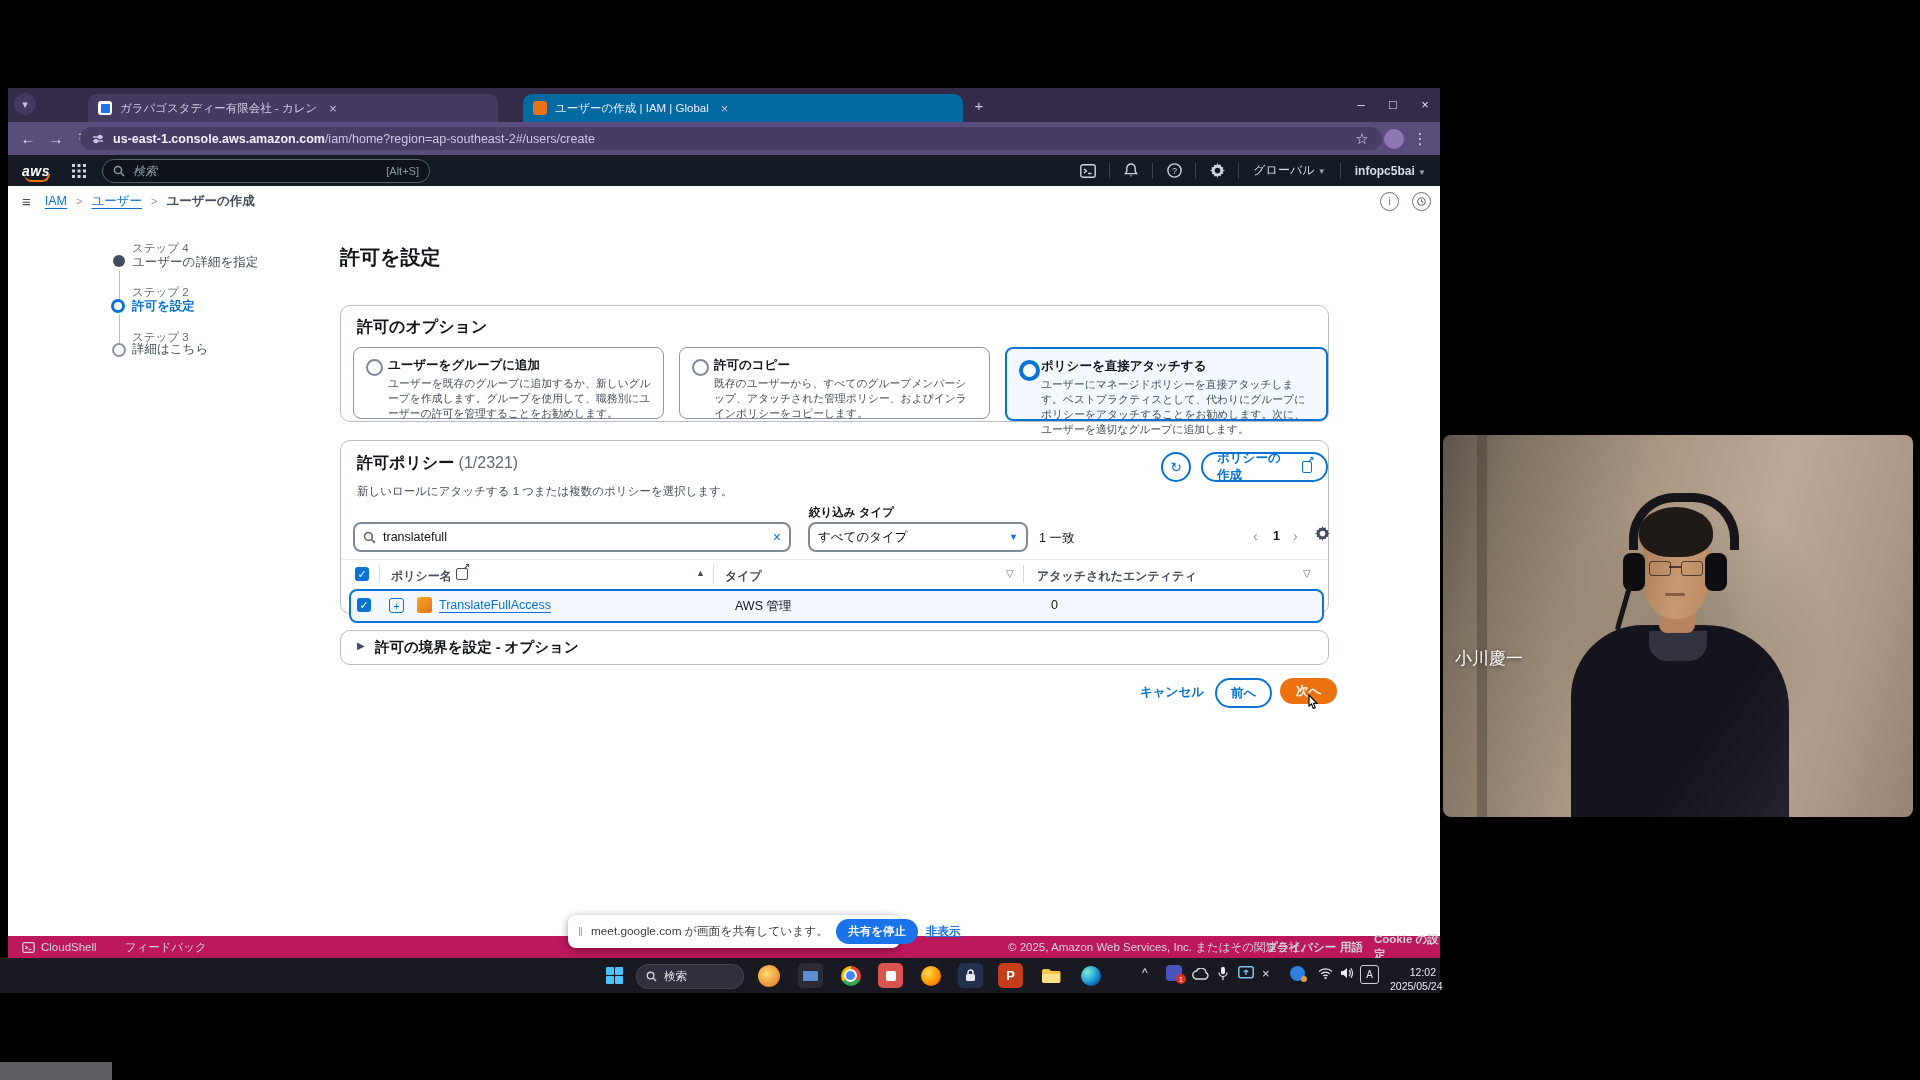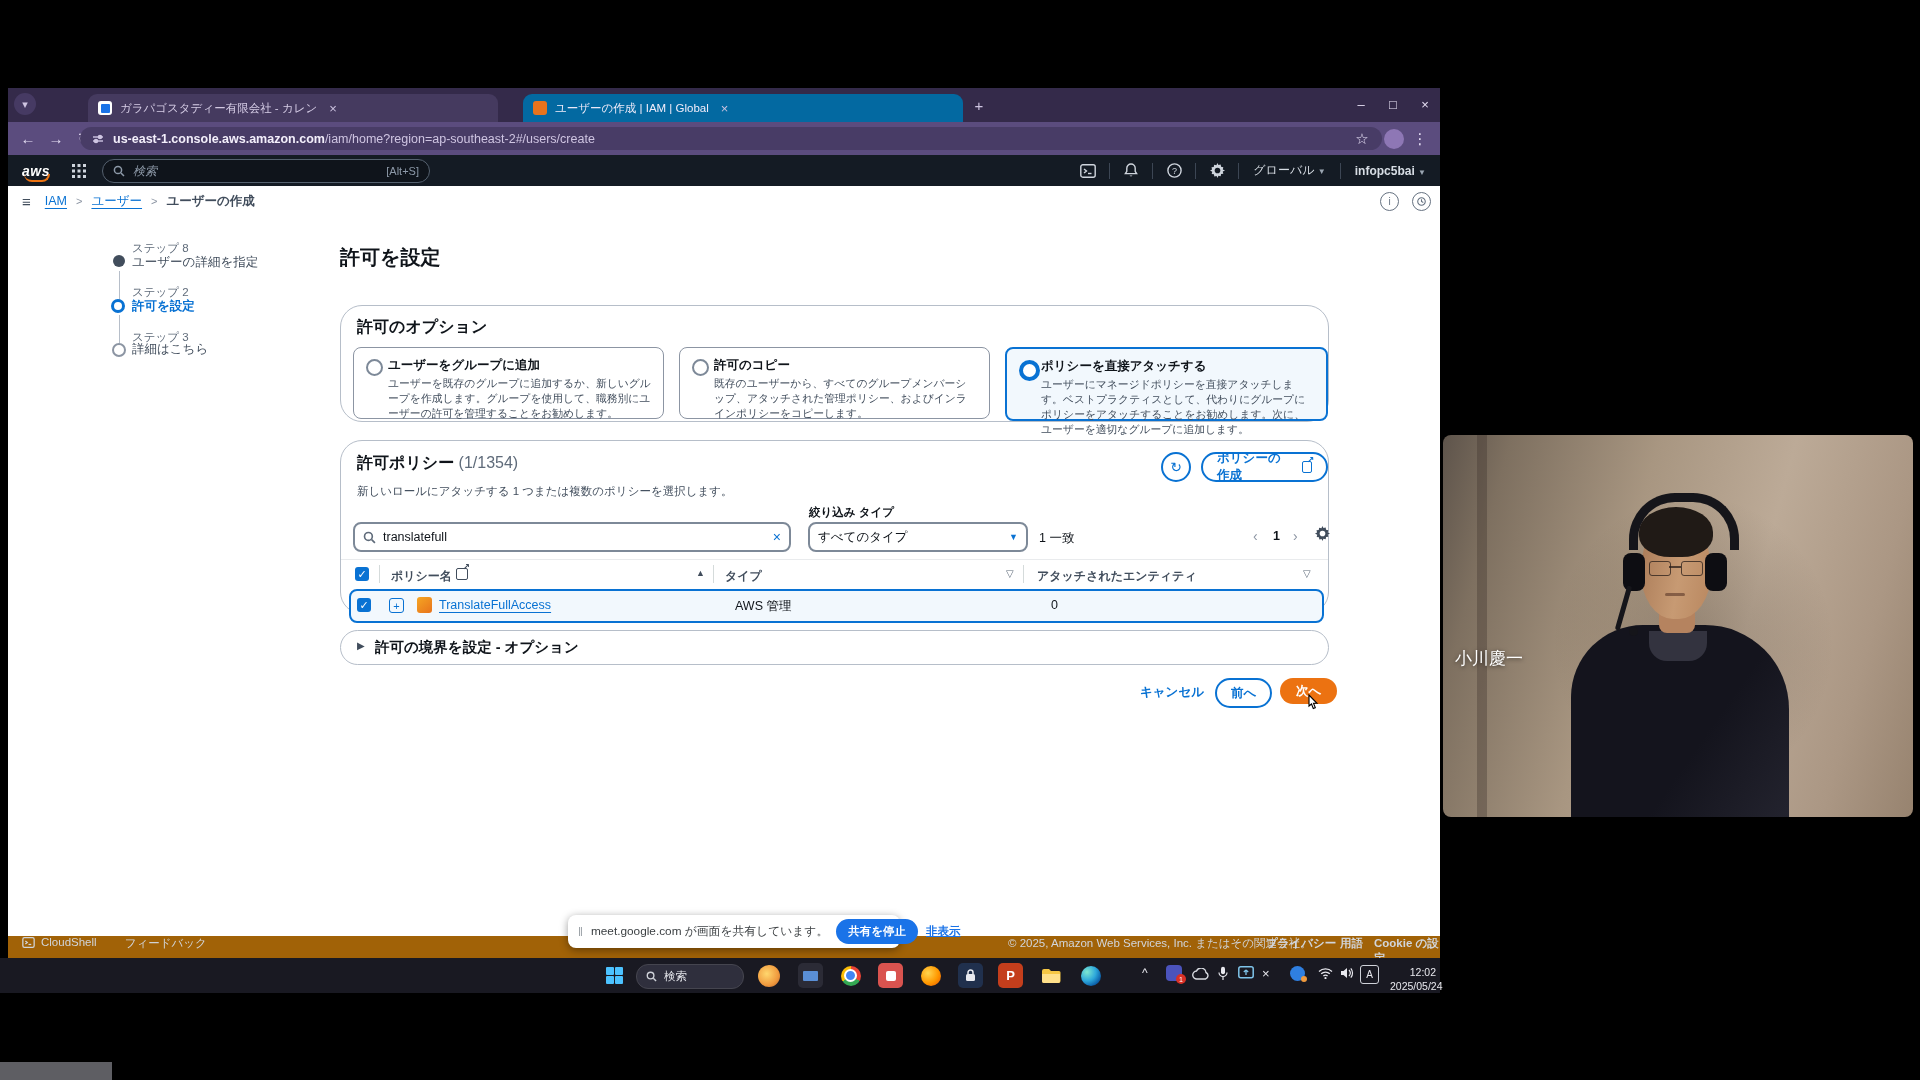--- a/index.html
+++ b/index.html
@@ -40,43 +40,43 @@
   .crumbico{position:absolute;width:17px;height:17px;border:1.6px solid #667281;border-radius:50%;
             display:flex;align-items:center;justify-content:center;font-size:10px;color:#667281;top:6px;}
   
   .content{left:8px;top:216px;width:1432px;height:720px;background:#fff;}
   .steplabel{font-size:11.5px;color:#5f6b7a;}
   .steptitle{font-size:12.5px;color:#414d5c;}
   .stepcur{color:#0972d3;font-weight:bold;}
   .sdot{position:absolute;border-radius:50%;}
   .h1{font-size:20px;font-weight:bold;color:#0f141a;}
   .pagedesc{font-size:12.5px;color:#414d5c;}
-  .card{position:absolute;border:1px solid #b6bec9;border-radius:22px;background:#fff;}
+  .card{position:absolute;border:1px solid #b6bec9;border-radius:10px;background:#fff;}
   .sectitle{font-size:16px;font-weight:bold;color:#0f141a;}
   .tile{position:absolute;border:1px solid #8c95a3;border-radius:8px;background:#fff;padding:9px 12px 8px 12px;}
   .tile.sel{border:2px solid #0972d3;background:#f2f8fd;}
   .tiletitle{font-size:12.5px;font-weight:bold;color:#0f141a;margin-left:22px;}
   .tiledesc{font-size:10.8px;line-height:1.4;color:#414d5c;margin-left:22px;margin-top:2px;}
   .radio{position:absolute;left:12px;top:11px;width:13px;height:13px;border-radius:50%;border:2px solid #7d8998;background:#fff;}
   .radio.on{border:4.5px solid #0972d3;}
   .counttxt{color:#5f6b7a;font-weight:normal;}
   .btn-outline{border:2px solid #0972d3;border-radius:15px;color:#0972d3;font-weight:bold;font-size:12.5px;
                display:inline-flex;align-items:center;gap:6px;padding:0 14px;height:26px;background:#fff;}
   .btn-primary{background:#ec7211;border-radius:15px;color:#fff;font-weight:bold;font-size:12.5px;
                display:inline-flex;align-items:center;padding:0 16px;height:26px;}
   .searchbox{position:absolute;height:26px;border:2px solid #7d8998;border-radius:8px;background:#fff;
              display:flex;align-items:center;padding:0 8px;gap:7px;font-size:12.5px;color:#0f141a;}
   .thead{font-size:12px;font-weight:bold;color:#414d5c;}
   .checkbox{width:14px;height:14px;background:#0972d3;border-radius:3px;color:#fff;font-size:11px;
             display:flex;align-items:center;justify-content:center;line-height:1;}
   .selrow{position:absolute;border:2px solid #0972d3;background:#f2f8fd;border-radius:8px;}
   .vline{position:absolute;width:1px;background:#d5dbdb;}
   
-  .awsfooter{left:8px;top:936px;width:1432px;height:22px;background:#a16207;color:#d1d5db;font-size:11.5px;
-             display:flex;align-items:flex-start;}
+  .awsfooter{left:8px;top:936px;width:1432px;height:22px;background:#be185d;color:#d1d5db;font-size:11.5px;
+             display:flex;align-items:center;}
   .meetbar{left:568px;top:915px;width:312px;height:33px;background:#fff;border-radius:8px;
            box-shadow:0 2px 8px rgba(0,0,0,.4);display:flex;align-items:center;padding:0 10px;gap:8px;z-index:30;}
   .taskbar{left:0;top:958px;width:1440px;height:35px;background:#191922;display:flex;align-items:center;z-index:10;}
   .tbicon{position:absolute;top:5px;width:25px;height:25px;border-radius:5px;display:flex;align-items:center;justify-content:center;}
   .trayico{position:absolute;top:8px;color:#e8e8ee;font-size:12px;}
   .graybox{left:0;top:1062px;width:112px;height:18px;background:#5e5e63;}
   
   .webcam{left:1443px;top:435px;width:470px;height:382px;border-radius:8px;overflow:hidden;
           background:linear-gradient(105deg,#5e544b 0%,#7e7060 12%,#a89681 38%,#bcaa97 62%,#ab9784 84%,#97836f 100%);}
   .nametag{position:absolute;left:12px;top:212px;color:#fff;font-size:17px;text-shadow:0 1px 4px rgba(0,0,0,.65);}
@@ -215,21 +215,21 @@
     <span class="crumbico" style="left:1404px;">
       <svg width="9" height="9" viewBox="0 0 10 10">
           <circle cx="5" cy="5" r="4.2" fill="none" stroke="#667281" stroke-width="1.2"></circle>
           <path d="M5 2.5V5l2 1.2" fill="none" stroke="#667281" stroke-width="1.2"></path>
         </svg>
     </span>
   </div>
 
   <div class="abs content">
 
-    <div class="abs" style="left:124px;top:22px;"><span class="steplabel">ステップ 8</span></div>
+    <div class="abs" style="left:124px;top:22px;"><span class="steplabel">ステップ 4</span></div>
     <div class="abs sdot" style="left:105px;top:39px;width:12px;height:12px;background:#414d5c;"></div>
     <div class="abs steptitle" style="left:124px;top:38px;">ユーザーの詳細を指定</div>
     <div class="abs" style="left:110.5px;top:55px;width:1px;height:30px;background:#b6bec9;"></div>
     <div class="abs" style="left:124px;top:66px;"><span class="steplabel">ステップ 2</span></div>
     <div class="abs sdot" style="left:103px;top:83px;width:8px;height:8px;background:#fff;border:3px solid #0972d3;"></div>
     <div class="abs steptitle stepcur" style="left:124px;top:82px;">許可を設定</div>
     <div class="abs" style="left:110.5px;top:99px;width:1px;height:28px;background:#b6bec9;"></div>
     <div class="abs" style="left:124px;top:111px;"><span class="steplabel">ステップ 3</span></div>
     <div class="abs sdot" style="left:104px;top:127px;width:10px;height:10px;background:#fff;border:2px solid #8c95a3;"></div>
     <div class="abs steptitle" style="left:124px;top:125px;">詳細はこちら</div>
@@ -250,21 +250,21 @@
       </div>
       <div class="tile sel" style="left:664px;top:41px;width:295px;height:53px;">
         <span class="radio on"></span>
         <div class="tiletitle">ポリシーを直接アタッチする</div>
         <div class="tiledesc">ユーザーにマネージドポリシーを直接アタッチします。ベストプラクティスとして、代わりにグループにポリシーをアタッチすることをお勧めします。次に、ユーザーを適切なグループに追加します。</div>
       </div>
     </div>
 
     <div class="card" style="left:332px;top:224px;width:987px;height:172px;">
       <div class="sectitle" style="position:absolute;left:16px;top:12px;">
-        <span>許可ポリシー</span> <span class="counttxt">(1/1354)</span>
+        <span>許可ポリシー</span> <span class="counttxt">(1/2321)</span>
       </div>
       <span style="position:absolute;left:820px;top:11px;width:26px;height:26px;border:2px solid #0972d3;border-radius:50%;display:flex;align-items:center;justify-content:center;color:#0972d3;font-size:14px;">
           <span>↻</span>
         </span>
       <span class="btn-outline" style="position:absolute;left:860px;top:11px;">
           <span>ポリシーの作成</span>
           <span class="extbox"></span>
         </span>
       <div style="position:absolute;left:16px;top:43px;font-size:11.5px;color:#414d5c;">新しいロールにアタッチする 1 つまたは複数のポリシーを選択します。</div>
 

